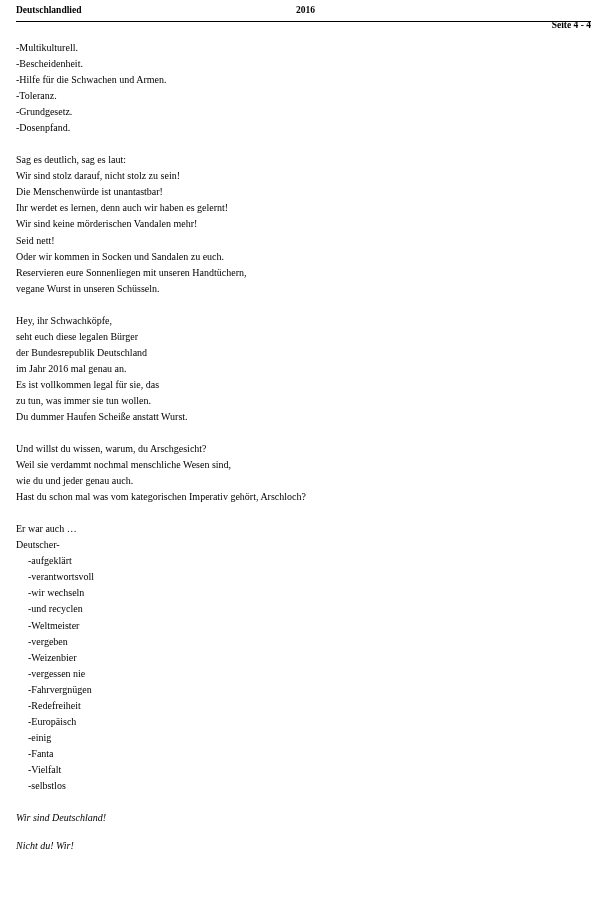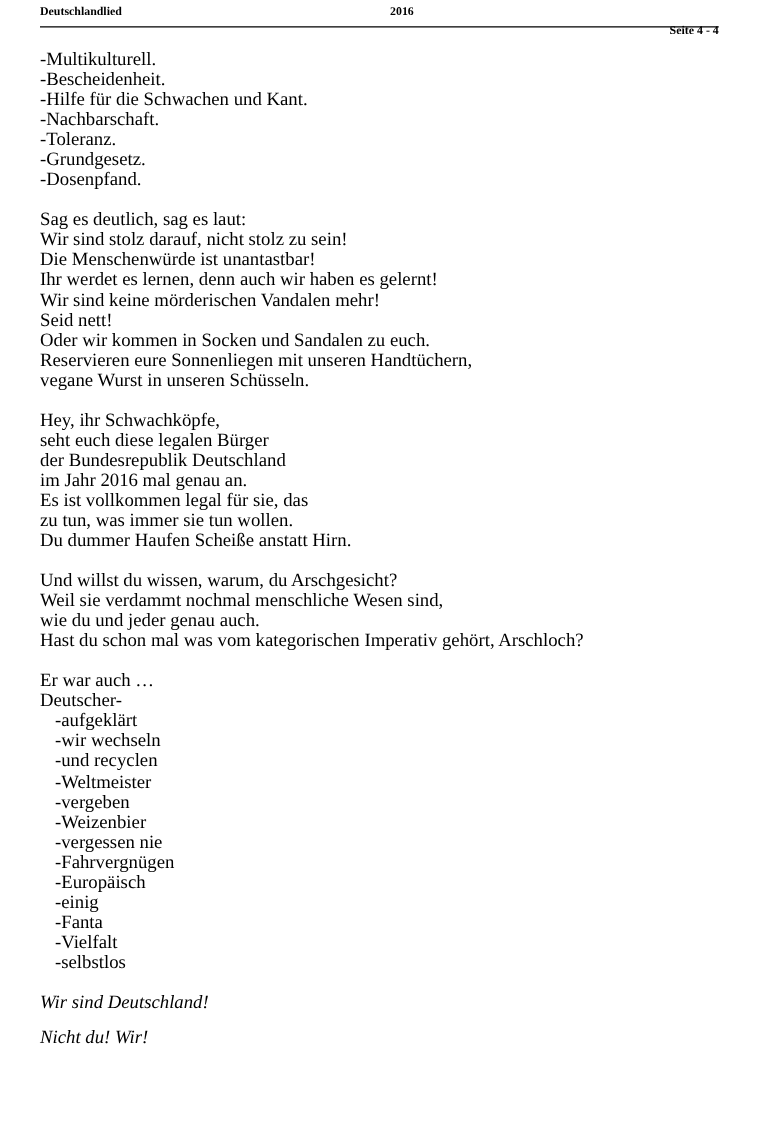--- a/index.html
+++ b/index.html
@@ -14,21 +14,21 @@
     font-family: "Liberation Serif", "DejaVu Serif", serif;
     color: #000000;
     overflow: hidden;
   }
   .page {
     position: absolute;
     left: 0; top: 0;
     width: 607px;
     height: 908px;
     box-sizing: border-box;
-    padding: 0 32px;
+    padding: 0 16px;
   }
   
   .page-header {
     position: relative;
     height: 17px;
     margin-top: 4px;
     border-bottom: 1px solid #000000;
     font-size: 9.5px;
     font-weight: bold;
     line-height: 13px;
@@ -47,21 +47,21 @@
   }
   .page-header .hdr-right {
     position: absolute;
     right: 0;
     top: 15px;
     white-space: nowrap;
   }
   
   .body-area {
     margin-top: 18px;
-    font-size: 15px;
+    font-size: 10px;
     line-height: 16.05px;
   }
   .stanza {
     margin: 0 0 16px 0;
     padding: 0;
   }
   .stanza:last-child {
     margin-bottom: 0;
   }
   .line {
@@ -86,22 +86,21 @@
   <div class="page-header">
     <span class="hdr-left">Deutschlandlied</span>
     <span class="hdr-center">2016</span>
     <span class="hdr-right">Seite 4 - 4</span>
   </div>
 
   <div class="body-area">
       <div class="stanza">
         <div class="line">-Multikulturell.</div>
         <div class="line">-Bescheidenheit.</div>
-        <div class="line">-Hilfe für die Schwachen und Kant.</div>
-        <div class="line">-Nachbarschaft.</div>
+        <div class="line">-Hilfe für die Schwachen und Armen.</div>
         <div class="line">-Toleranz.</div>
         <div class="line">-Grundgesetz.</div>
         <div class="line">-Dosenpfand.</div>
       </div>
       <div class="stanza">
         <div class="line">Sag es deutlich, sag es laut:</div>
         <div class="line">Wir sind stolz darauf, nicht stolz zu sein!</div>
         <div class="line">Die Menschenwürde ist unantastbar!</div>
         <div class="line">Ihr werdet es lernen, denn auch wir haben es gelernt!</div>
         <div class="line">Wir sind keine mörderischen Vandalen mehr!</div>
@@ -110,39 +109,41 @@
         <div class="line">Reservieren eure Sonnenliegen mit unseren Handtüchern,</div>
         <div class="line">vegane Wurst in unseren Schüsseln.</div>
       </div>
       <div class="stanza">
         <div class="line">Hey, ihr Schwachköpfe,</div>
         <div class="line">seht euch diese legalen Bürger</div>
         <div class="line">der Bundesrepublik Deutschland</div>
         <div class="line">im Jahr 2016 mal genau an.</div>
         <div class="line">Es ist vollkommen legal für sie, das</div>
         <div class="line">zu tun, was immer sie tun wollen.</div>
-        <div class="line">Du dummer Haufen Scheiße anstatt Hirn.</div>
+        <div class="line">Du dummer Haufen Scheiße anstatt Wurst.</div>
       </div>
       <div class="stanza">
         <div class="line">Und willst du wissen, warum, du Arschgesicht?</div>
         <div class="line">Weil sie verdammt nochmal menschliche Wesen sind,</div>
         <div class="line">wie du und jeder genau auch.</div>
         <div class="line">Hast du schon mal was vom kategorischen Imperativ gehört, Arschloch?</div>
       </div>
       <div class="stanza">
         <div class="line">Er war auch …</div>
         <div class="line">Deutscher-</div>
         <div class="line indent">-aufgeklärt</div>
+        <div class="line indent">-verantwortsvoll</div>
         <div class="line indent">-wir wechseln</div>
         <div class="line indent">-und recyclen</div>
         <div class="line indent">-Weltmeister</div>
         <div class="line indent">-vergeben</div>
         <div class="line indent">-Weizenbier</div>
         <div class="line indent">-vergessen nie</div>
         <div class="line indent">-Fahrvergnügen</div>
+        <div class="line indent">-Redefreiheit</div>
         <div class="line indent">-Europäisch</div>
         <div class="line indent">-einig</div>
         <div class="line indent">-Fanta</div>
         <div class="line indent">-Vielfalt</div>
         <div class="line indent">-selbstlos</div>
       </div>
       <div class="stanza closing">
         <div class="line italic">Wir sind Deutschland!</div>
       </div>
       <div class="stanza closing">

